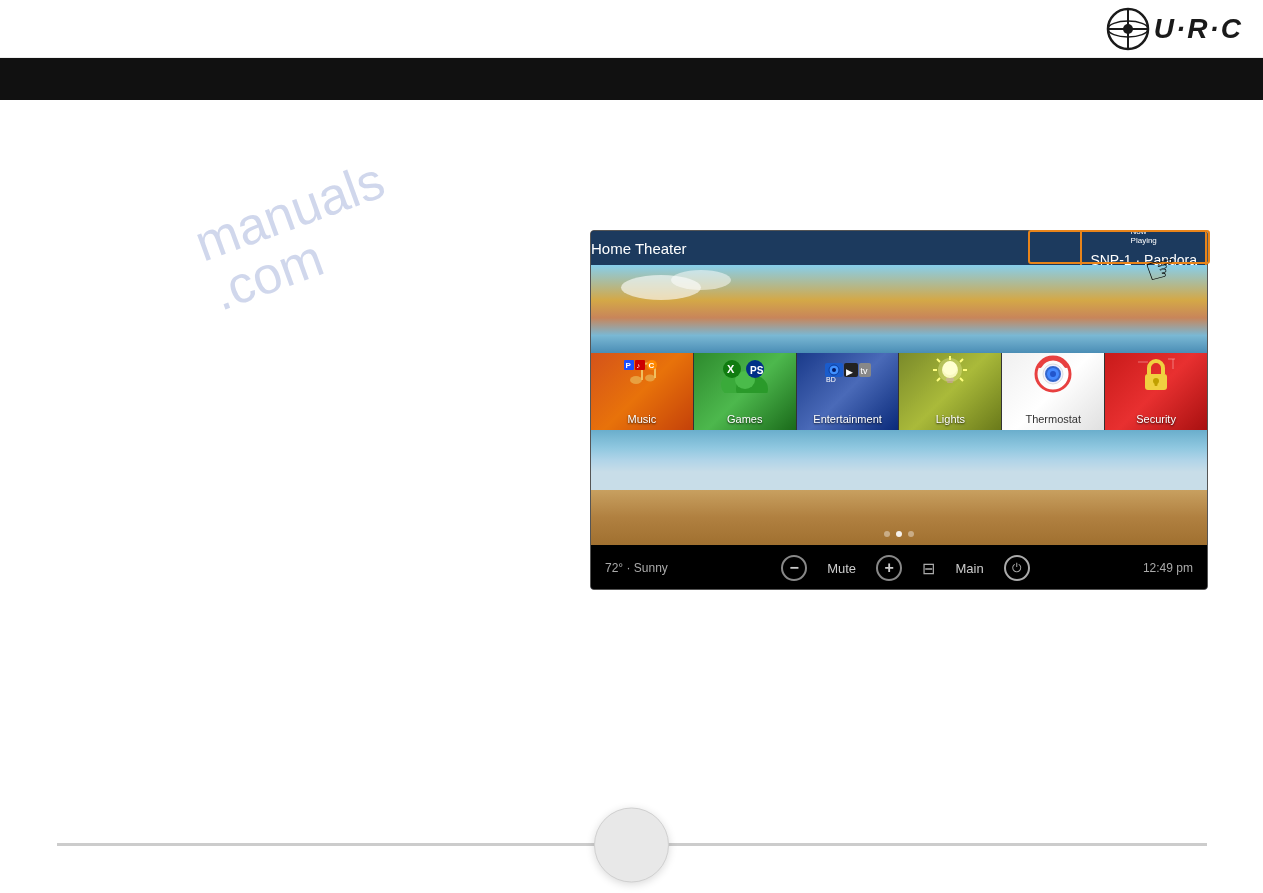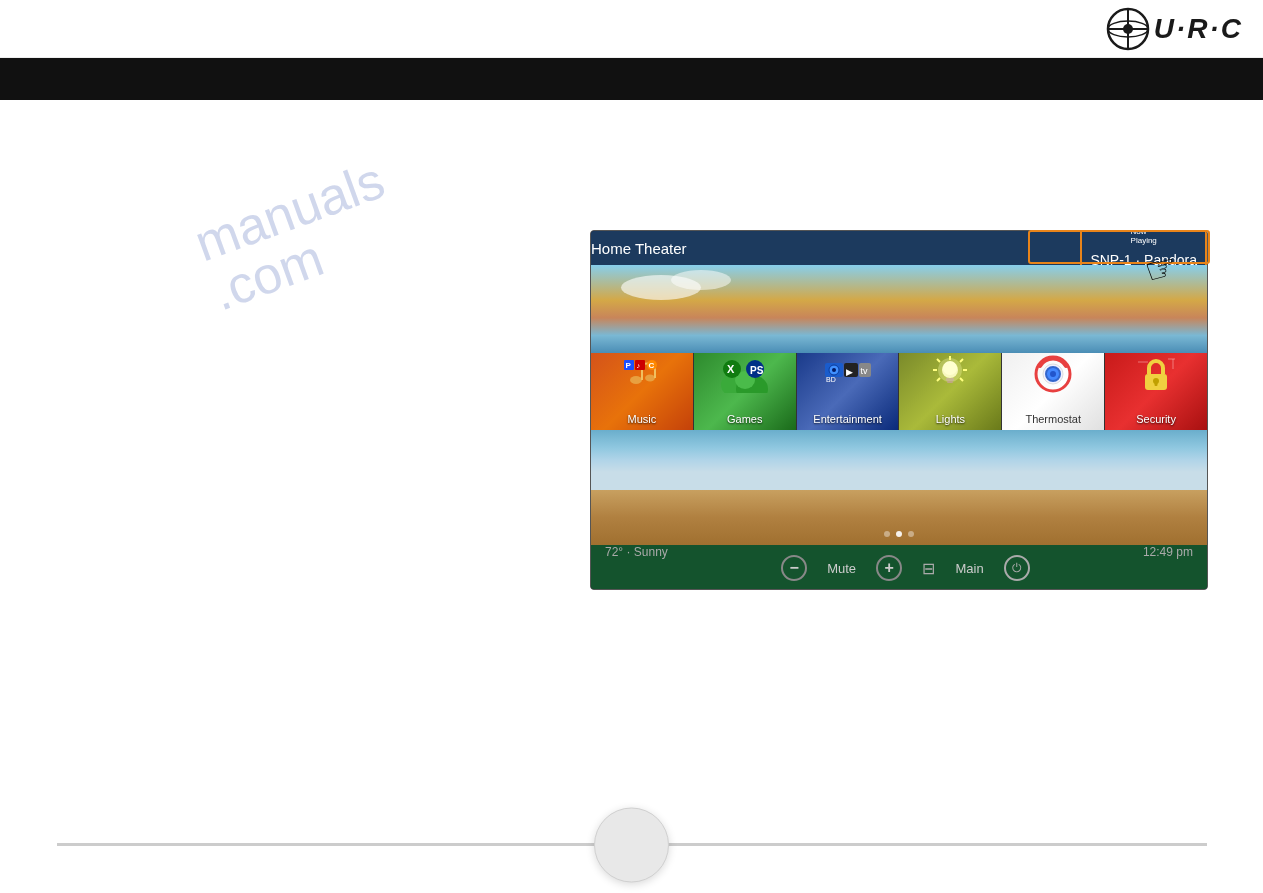--- a/index.html
+++ b/index.html
@@ -251,22 +251,23 @@
       bottom: 0;
       left: 0;
       right: 0;
       height: 55px;
       background: linear-gradient(180deg, #c8a060 0%, #b08040 50%, #a07030 100%);
     }
 
     
     .sc-bottom-bar {
       height: 46px;
-      background: #14532d;
-      display: flex;
+      background: #000000;
+      display: flex;
+      align-items: center;
       justify-content: space-between;
       padding: 0 14px;
     }
 
     .sc-weather {
       color: #aaaaaa;
       font-size: 12px;
     }
 
     .sc-controls {

